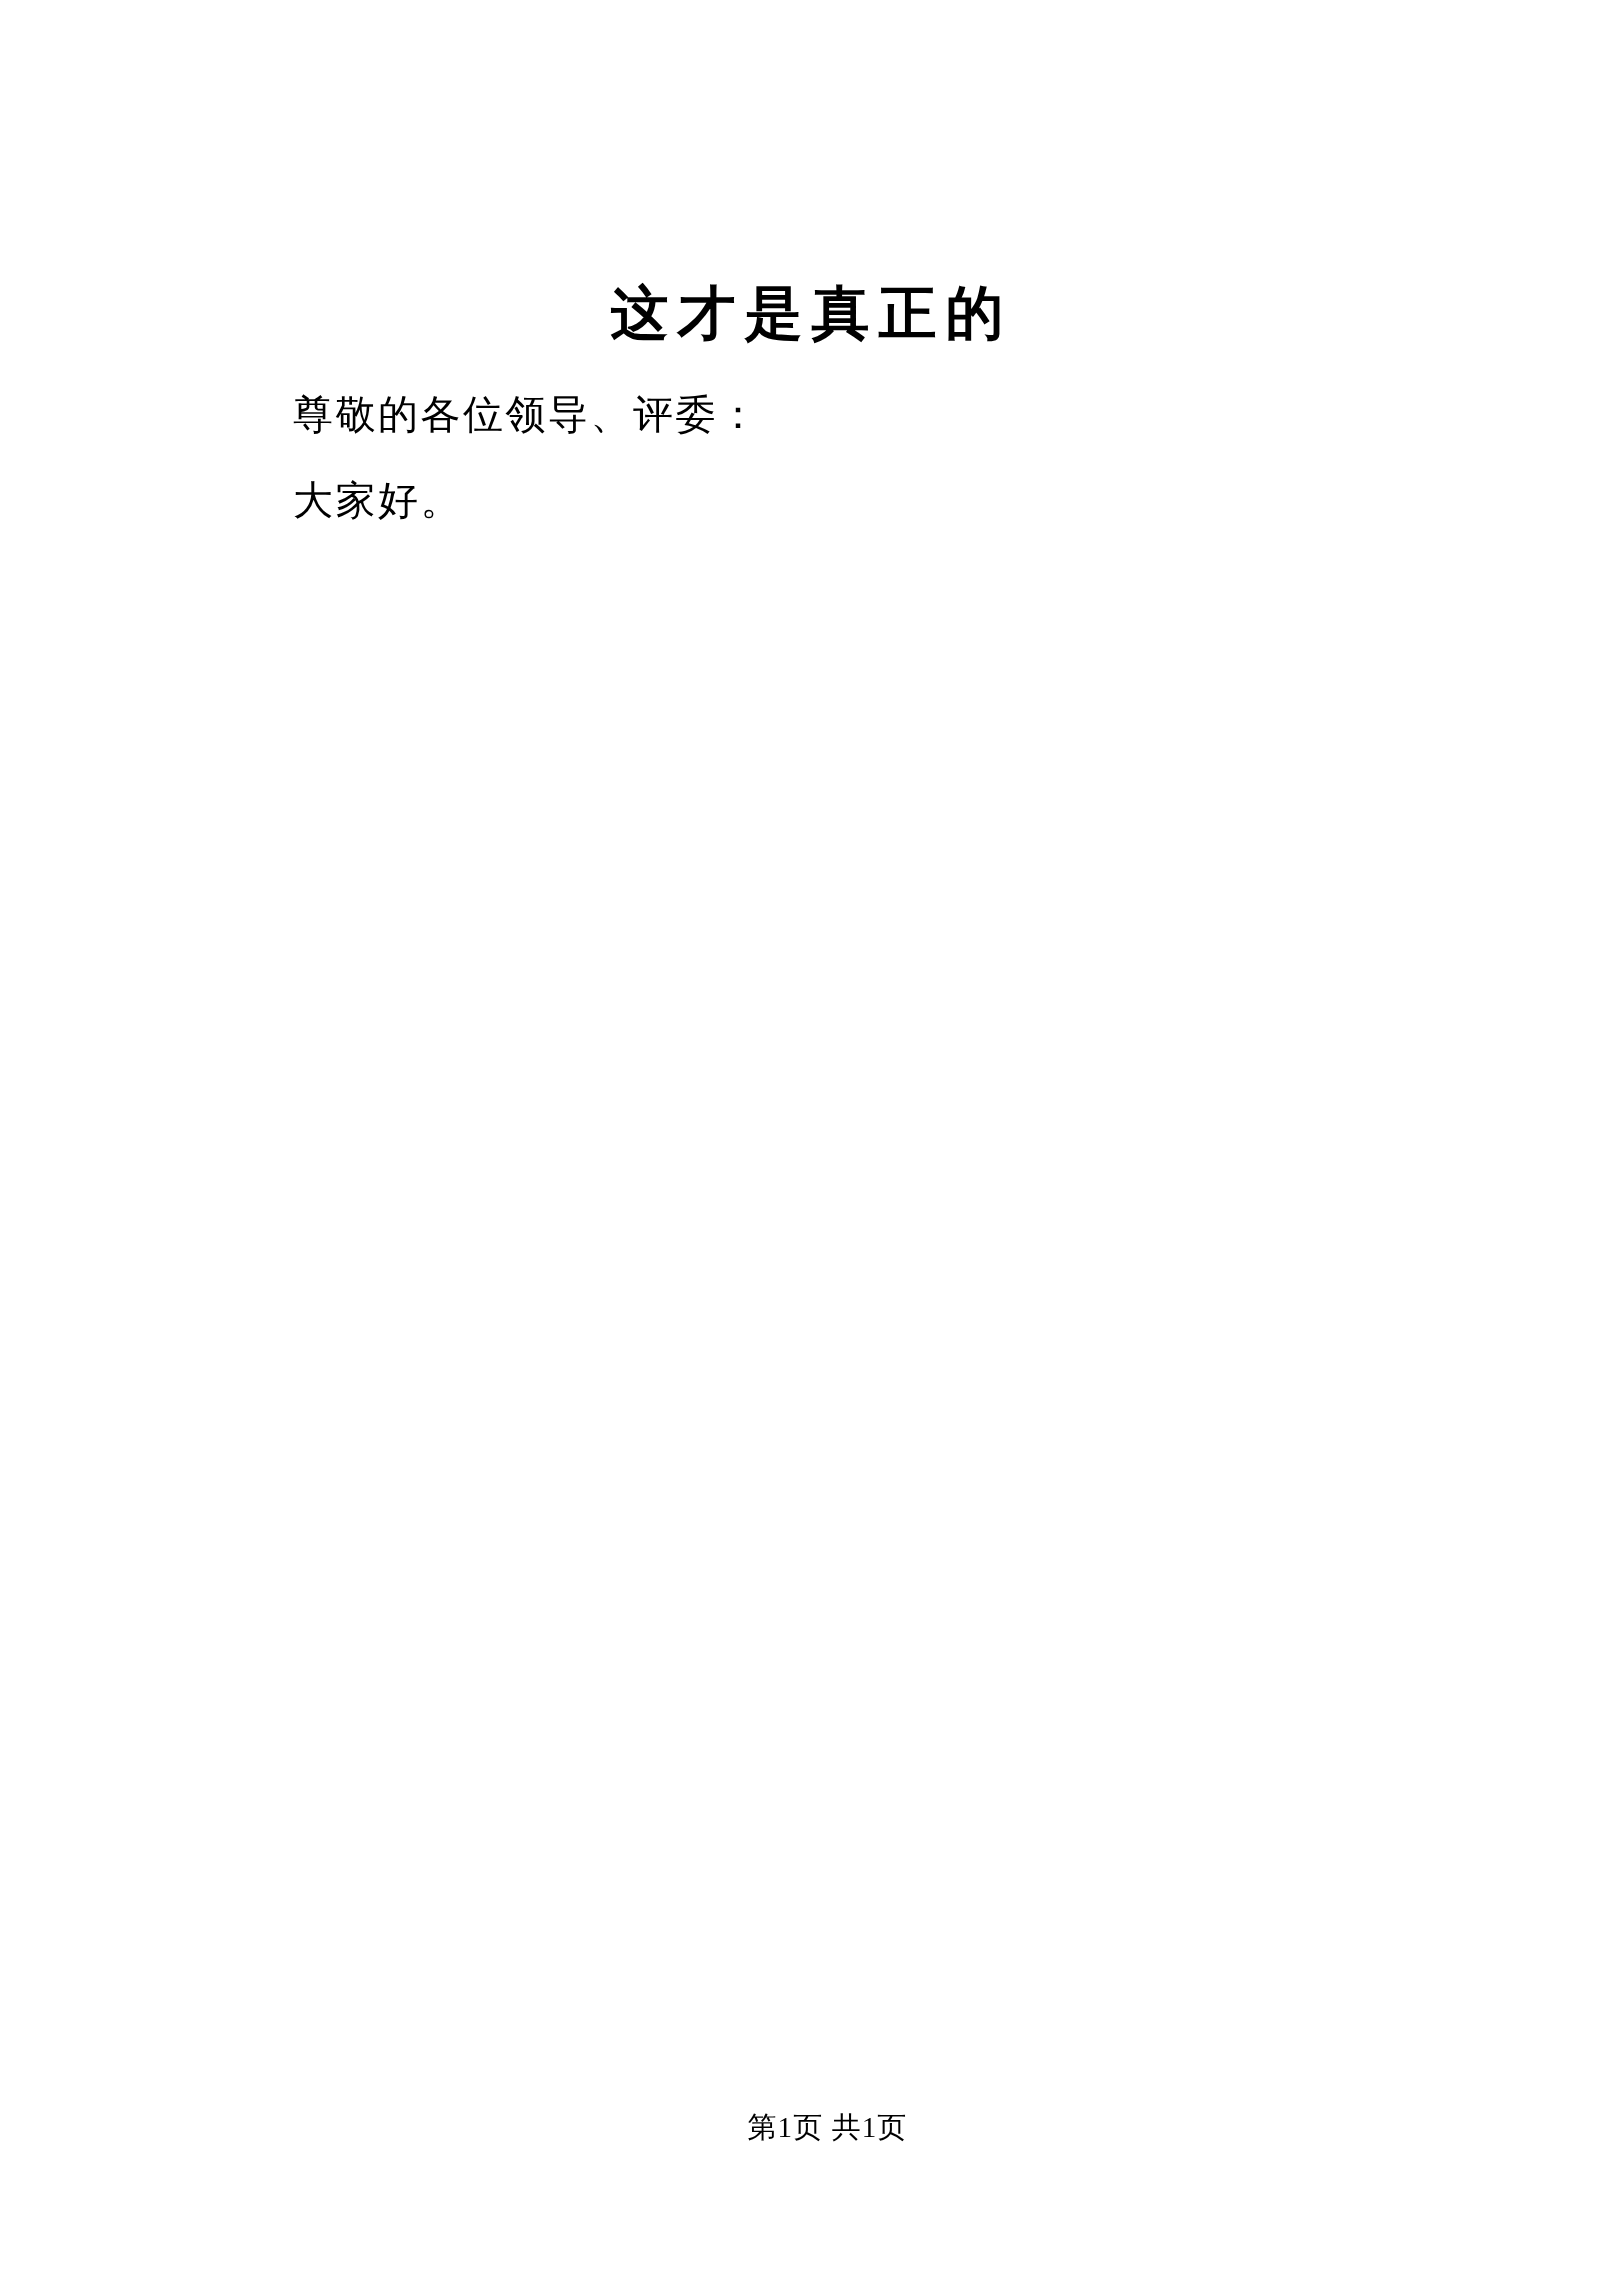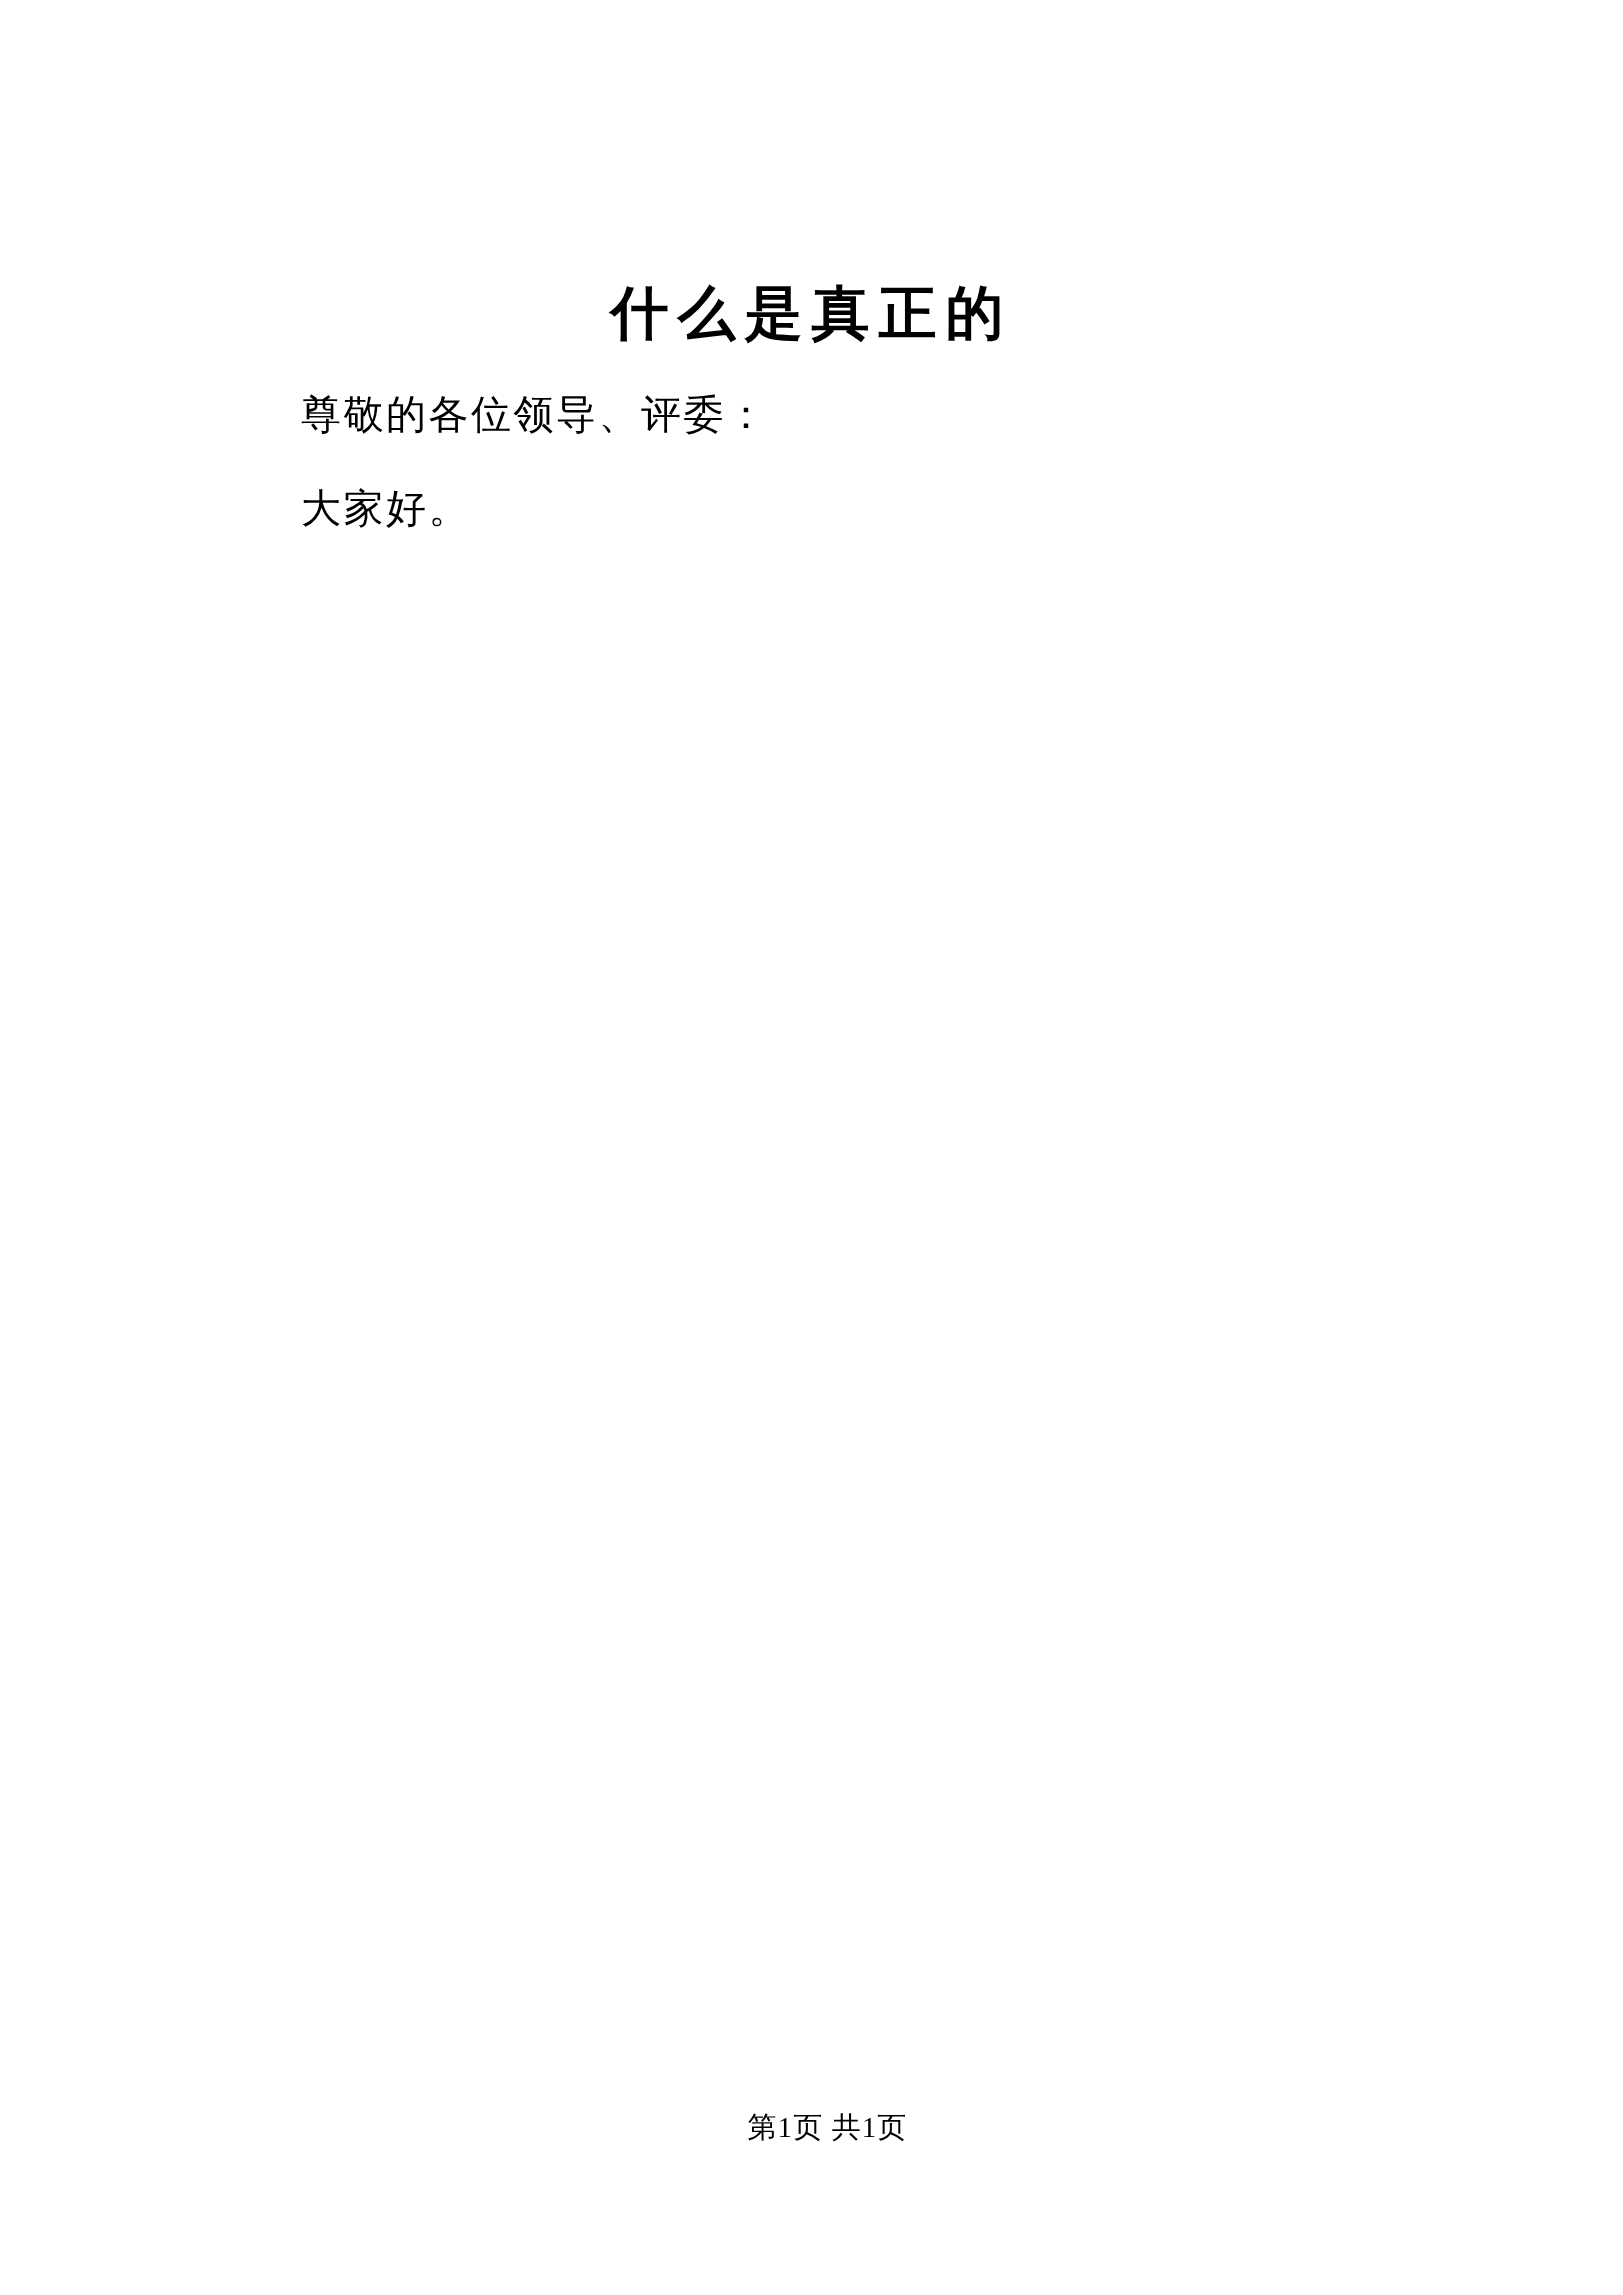--- a/index.html
+++ b/index.html
@@ -29,41 +29,41 @@
   }
   .doc-body {
     margin: 22.4px 215px 0 216px;
     font-size: 40px;
     line-height: 82px;
     letter-spacing: 2.5px;
     text-align: justify;
     color: #000000;
   }
   .doc-body p {
-    margin: 12px;
+    margin: 4px;
     padding: 0;
     text-indent: 73px;
   }
   .page-footer {
     position: absolute;
     top: 2108px;
     left: 16px;
     width: 100%;
     text-align: center;
     font-size: 29px;
     letter-spacing: 1.1px;
     color: #000000;
   }
 </style>
 </head>
 <body>
 
 <div class="page">
 
-  <h1 class="doc-title">什么是真正的</h1>
+  <h1 class="doc-title">这才是真正的</h1>
 
   <div class="doc-body">
     <p>尊敬的各位领导、评委：</p>
     <p>大家好。</p>
   </div>
 
   <div class="page-footer">第1页 共1页</div>
 
 </div>
 

